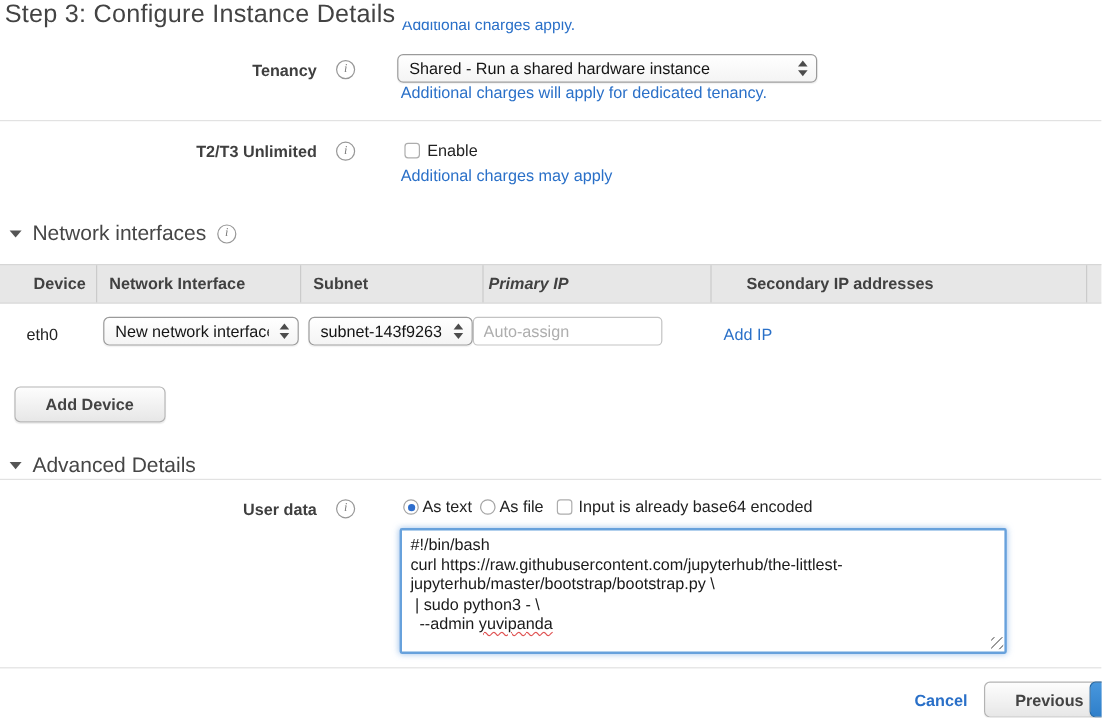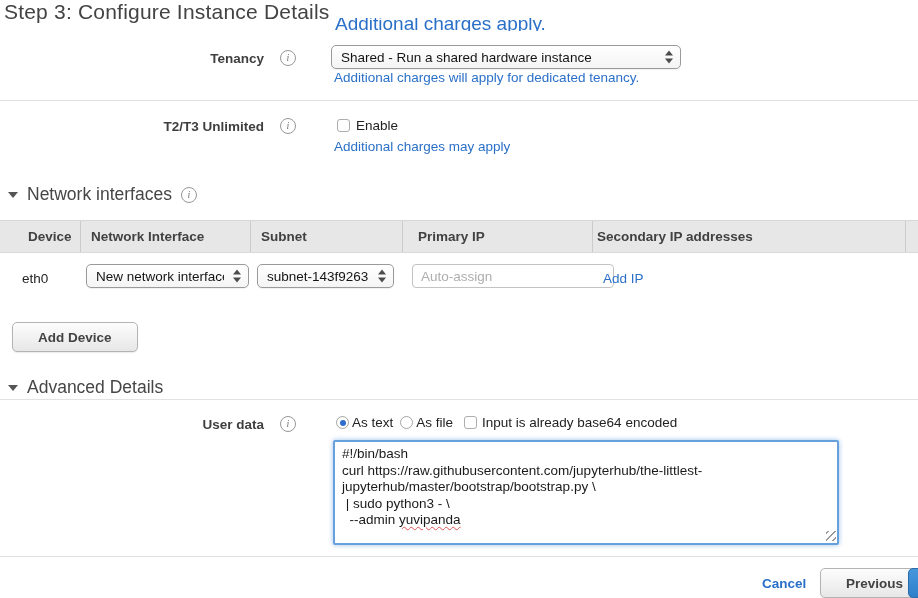--- a/index.html
+++ b/index.html
@@ -4,21 +4,21 @@
 <style>
   html,body{margin:0;padding:0;}
   body{
     width:918px;height:598px;position:relative;overflow:hidden;
     background:#ffffff;font-family:"Liberation Sans",sans-serif;color:#444;
   }
   .abs{position:absolute;}
   a.link{color:#2a70c8;text-decoration:none;font-size:13.5px;cursor:pointer;}
   .page-title{left:4px;top:0;font-size:21px;color:#434343;letter-spacing:.2px;text-align:right;}
   .clip-link{left:335px;top:18px;height:13px;overflow:hidden;}
-  .clip-link span{display:block;margin-top:-5px;color:#2a70c8;font-size:19px;}
+  .clip-link span{display:block;margin-top:-5px;color:#2a70c8;font-size:13px;}
   .field-label{width:264px;text-align:right;font-weight:bold;font-size:13.5px;color:#3f3f3f;}
   .info{width:14px;height:14px;border:1px solid #979797;border-radius:50%;color:#777;
         font-size:10px;line-height:13px;text-align:center;font-family:"Liberation Serif",serif;
         font-style:italic;background:#fff;cursor:pointer;}
   .info::after{content:"i";}
   .sel{height:24px;border:1px solid #9a9a9a;border-radius:5px;box-sizing:border-box;
        background:linear-gradient(#ffffff,#f4f4f4);display:flex;align-items:center;
        padding:0 24px 0 9px;font-size:13.5px;color:#141414;cursor:pointer;
        box-shadow:0 1px 1px rgba(0,0,0,.06);white-space:nowrap;overflow:hidden;}
   .sel .txt{overflow:hidden;text-overflow:clip;white-space:nowrap;}
@@ -87,41 +87,41 @@
 <div class="abs sec-head" style="left:8px;top:184px;">
   <span class="tri"></span>
   <span class="sec-title">Network interfaces</span>
   <span class="info" style="position:static;"></span>
 </div>
 
 <div class="thead abs">
   <div class="th" style="width:80px;padding-left:28px;">Device</div>
   <div class="th" style="width:170px;padding-left:10px;">Network Interface</div>
   <div class="th" style="width:152px;padding-left:10px;">Subnet</div>
-  <div class="th" style="width:190px;padding-left:15px;">Primary IP</div>
-  <div class="th" style="width:313px;padding-left:4px;">Secondary IP addresses</div>
+  <div class="th" style="width:190px;padding-left:4px;font-style:italic;">Primary IP</div>
+  <div class="th" style="width:313px;padding-left:29px;">Secondary IP addresses</div>
   <div class="th" style="flex:1;"></div>
 </div>
 
 <div class="abs opt-label" style="left:22px;top:271px;text-align:right;">eth0</div>
 <div class="abs sel" style="left:86px;top:264px;width:163px;">
   <span class="txt">New network interface</span>
   <span class="arrows">
       <i class="up"></i>
       <i class="down"></i>
     </span>
 </div>
 <div class="abs sel" style="left:257px;top:264px;width:137px;">
   <span class="txt">subnet-143f9263</span>
   <span class="arrows">
       <i class="up"></i>
       <i class="down"></i>
     </span>
 </div>
-<input class="abs tinput" style="left: 412px; top: 264px; width: 202px;" placeholder="Auto-assign">
+<input class="abs tinput" style="left: 394px; top: 264px; width: 158px;" placeholder="Auto-assign">
 <a class="abs link" style="left:603px;top:271px;">Add IP</a>
 
 <button class="abs btn" style="left:12px;top:322px;">Add Device</button>
 
 <div class="abs sec-head" style="left:8px;top:377px;">
   <span class="tri"></span>
   <span class="sec-title">Advanced Details</span>
 </div>
 <div class="abs hr" style="top:399px;"></div>
 

